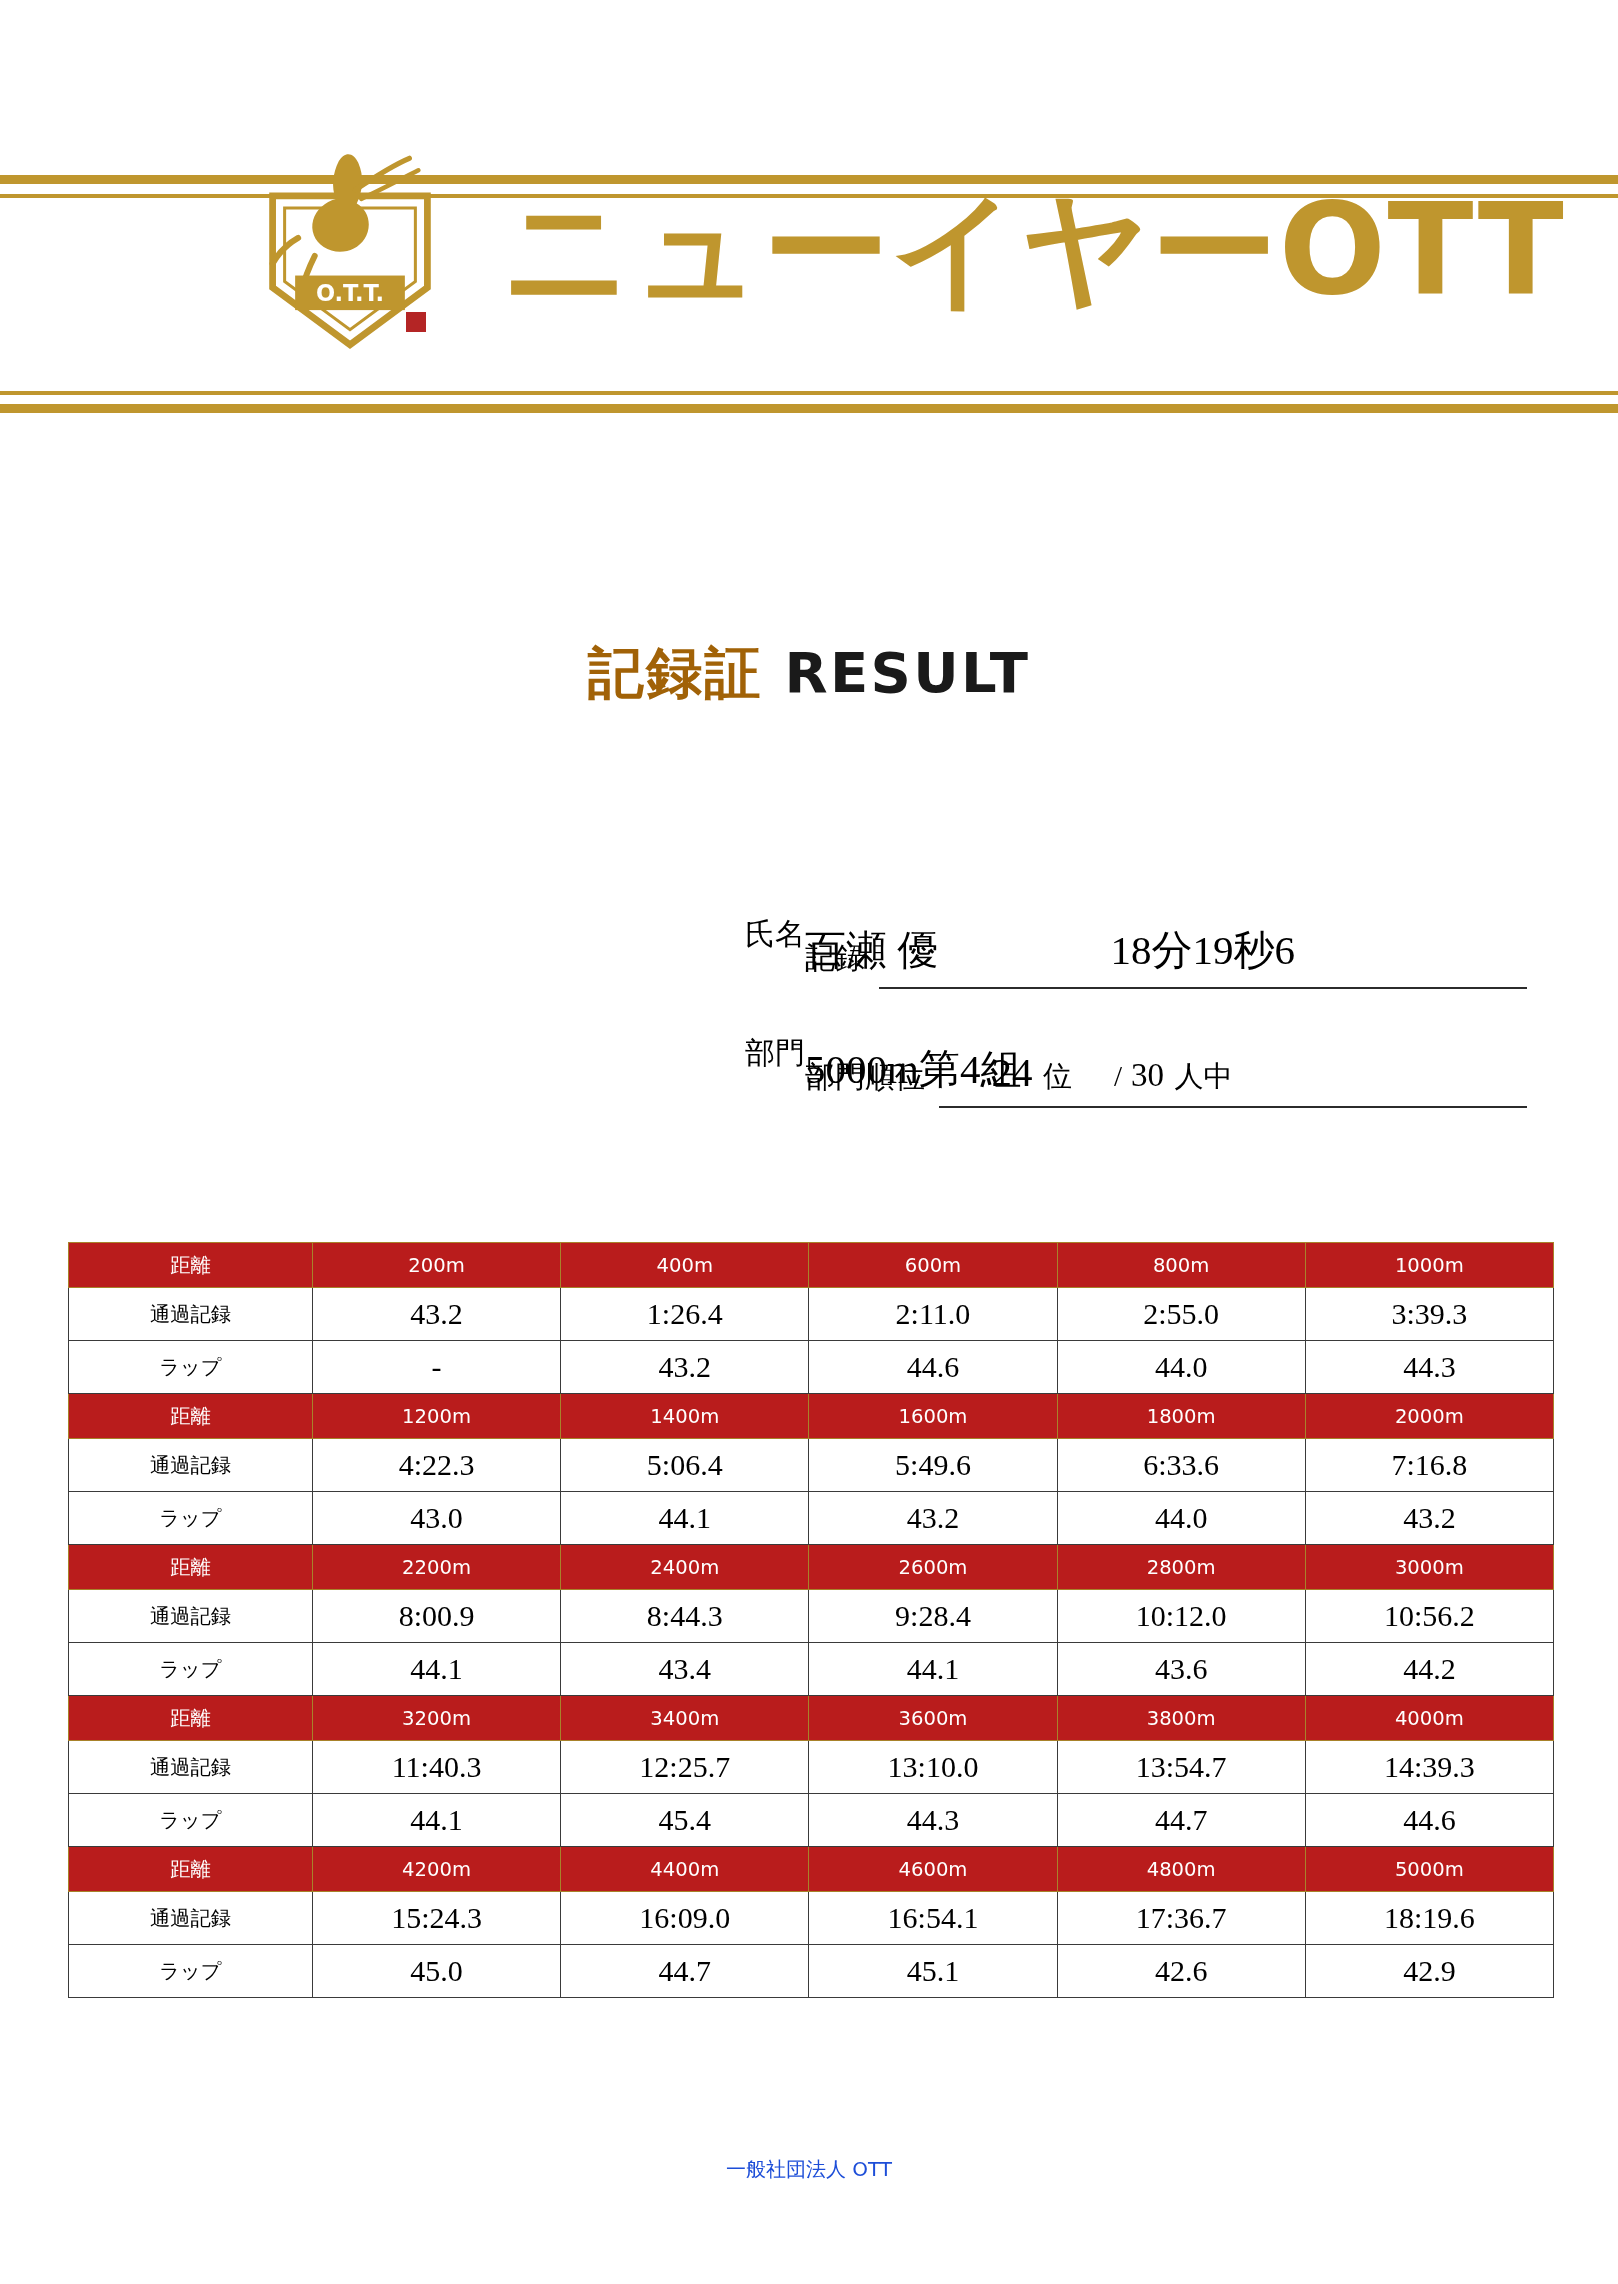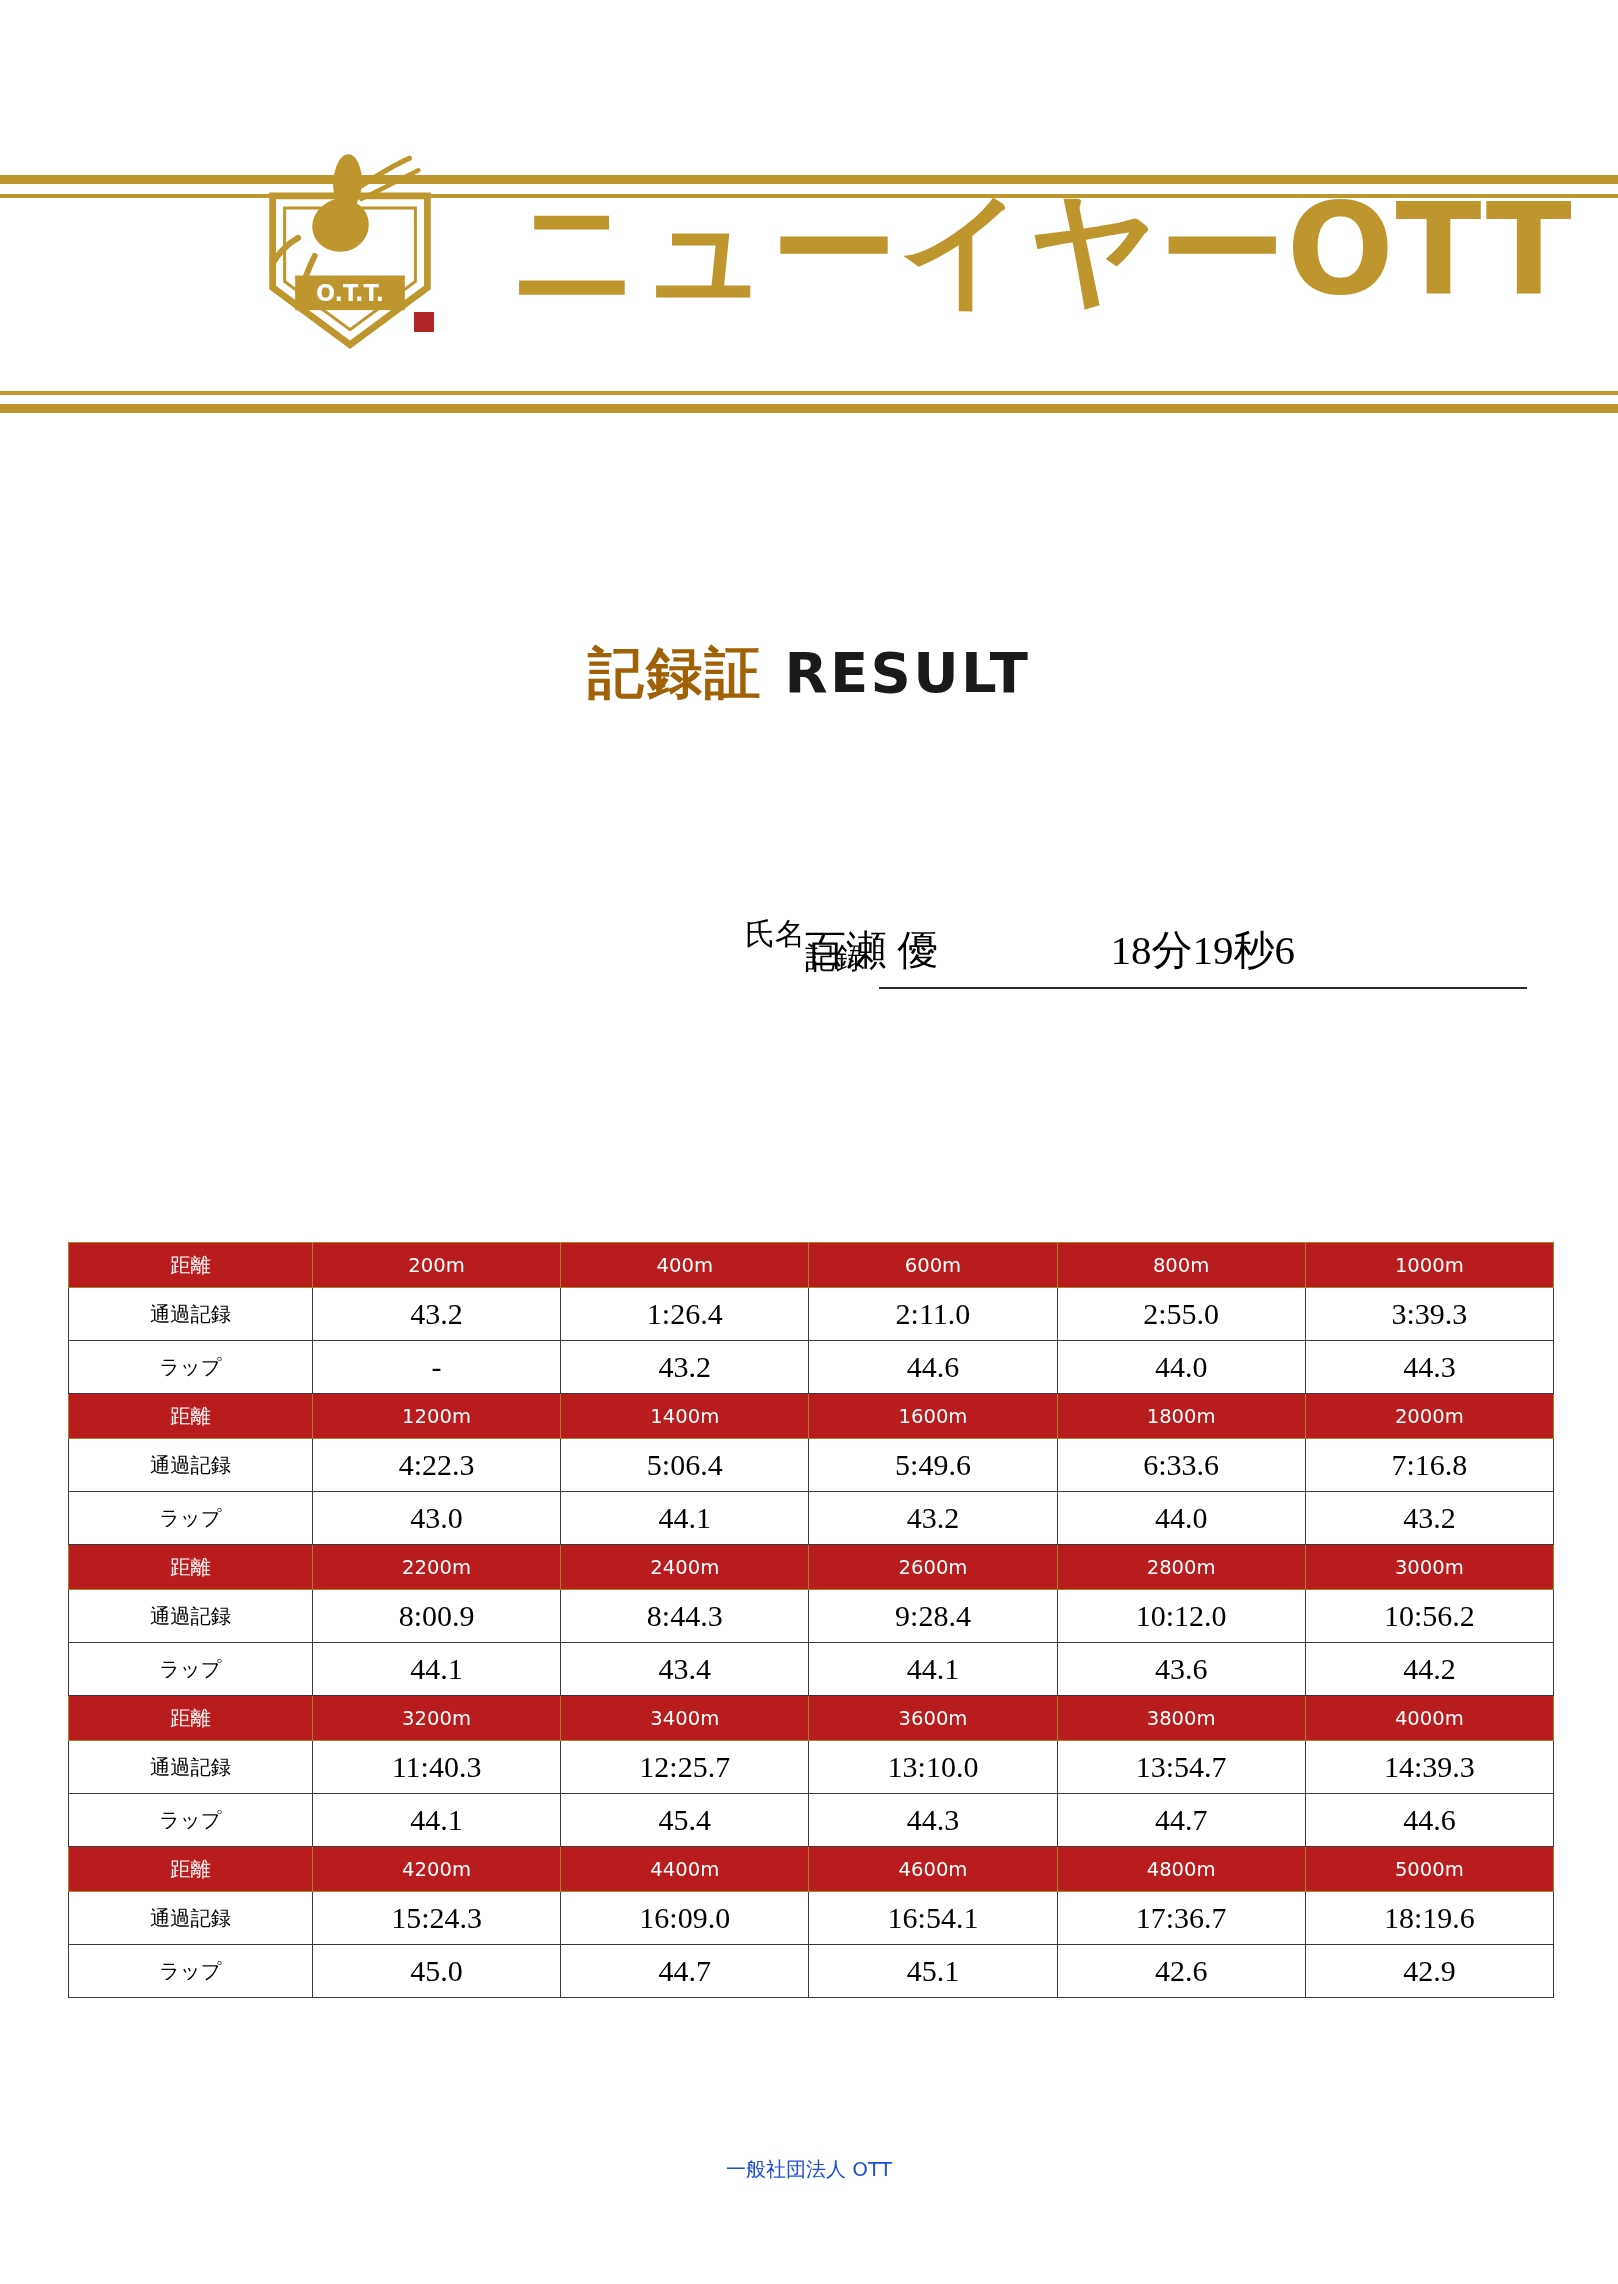--- a/index.html
+++ b/index.html
@@ -36,21 +36,21 @@
   .rule-bot-thick   { top: 404px;  height: 9px; }
 
   .logo-wrap {
     position: absolute;
     top: 132px;
     left: 226px;
     width: 1204px;
     height: 248px;
     display: flex;
     align-items: center;
-    gap: 36px;
+    gap: 28px;
   }
   .crest {
     position: relative;
     width: 248px;
     height: 226px;
     flex: 0 0 auto;
   }
   .crest svg { display: block; }
 
   .logo-text {
@@ -233,20 +233,36 @@
       </span>
     </div>
     <div class="field right">
       <span class="field-label">記録</span>
       <span class="field-line">
         <span class="field-value">18分19秒6</span>
       </span>
     </div>
   </div>
 
+  <div class="info-row">
+    <div class="field left">
+      <span class="field-label">部門</span>
+      <span class="field-line">
+        <span class="field-value">5000m第4組</span>
+      </span>
+    </div>
+    <div class="field right">
+      <span class="field-label">部門順位</span>
+      <span class="field-line">
+        <span class="field-value rank">
+          <span class="rank-num">24</span><span class="rank-unit">位</span><span class="rank-sep">/</span><span class="rank-total">30</span><span class="rank-of">人中</span>
+        </span>
+      </span>
+    </div>
+  </div>
 
 </div>
 
 <table class="splits">
   <tbody>
 
     <tr class="dist-row">
       <td class="rowlabel">距離</td>
       <td>200m</td>
       <td>400m</td>

